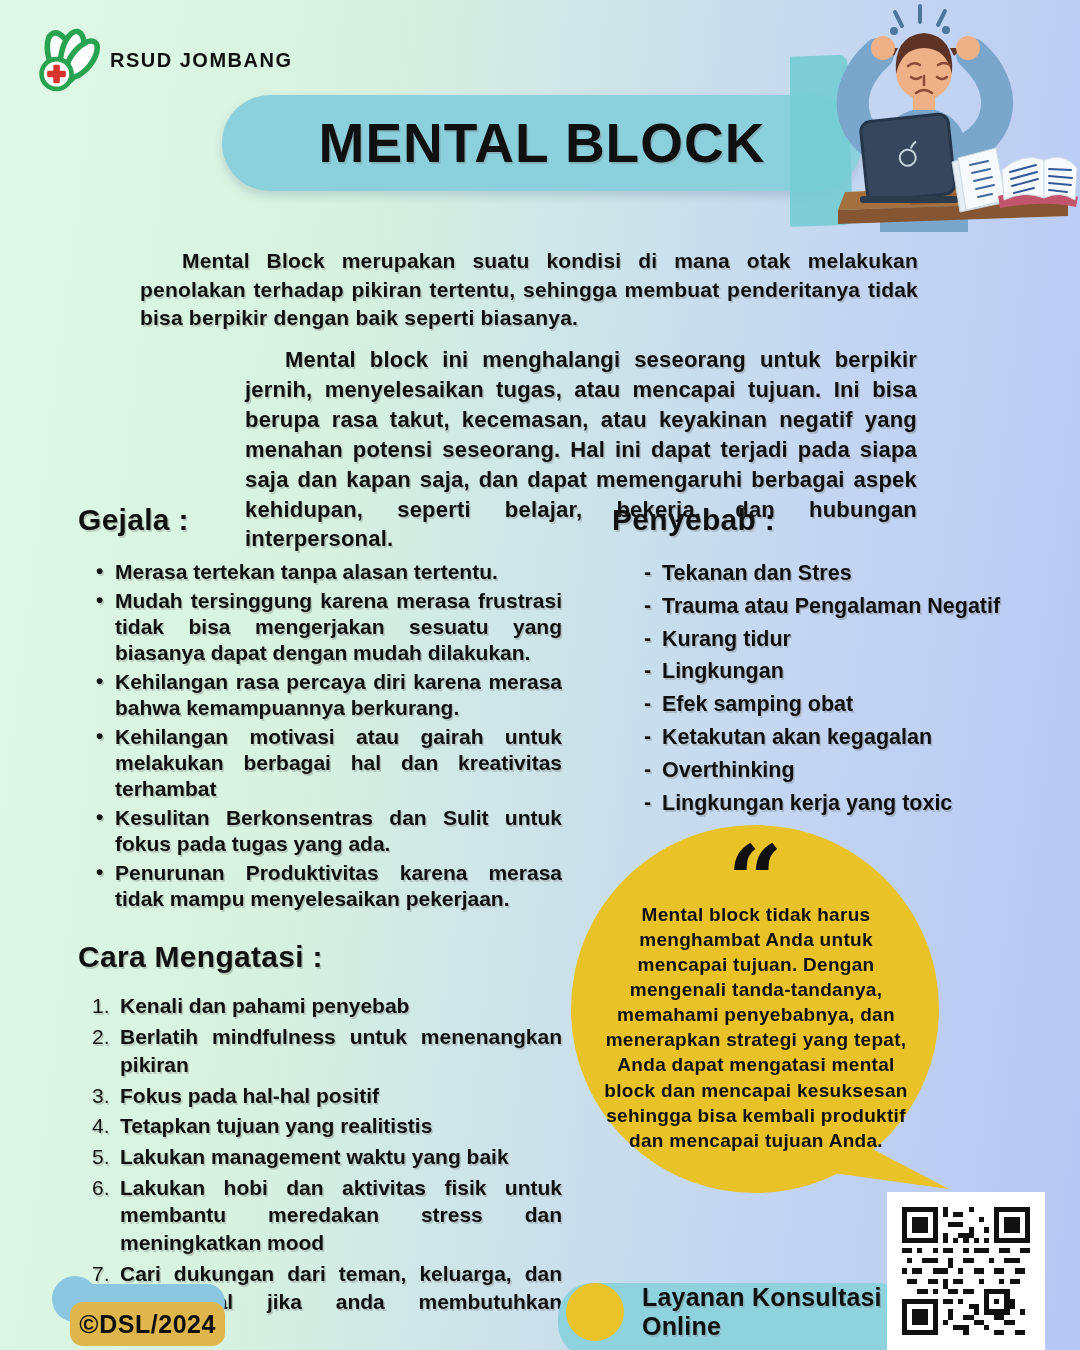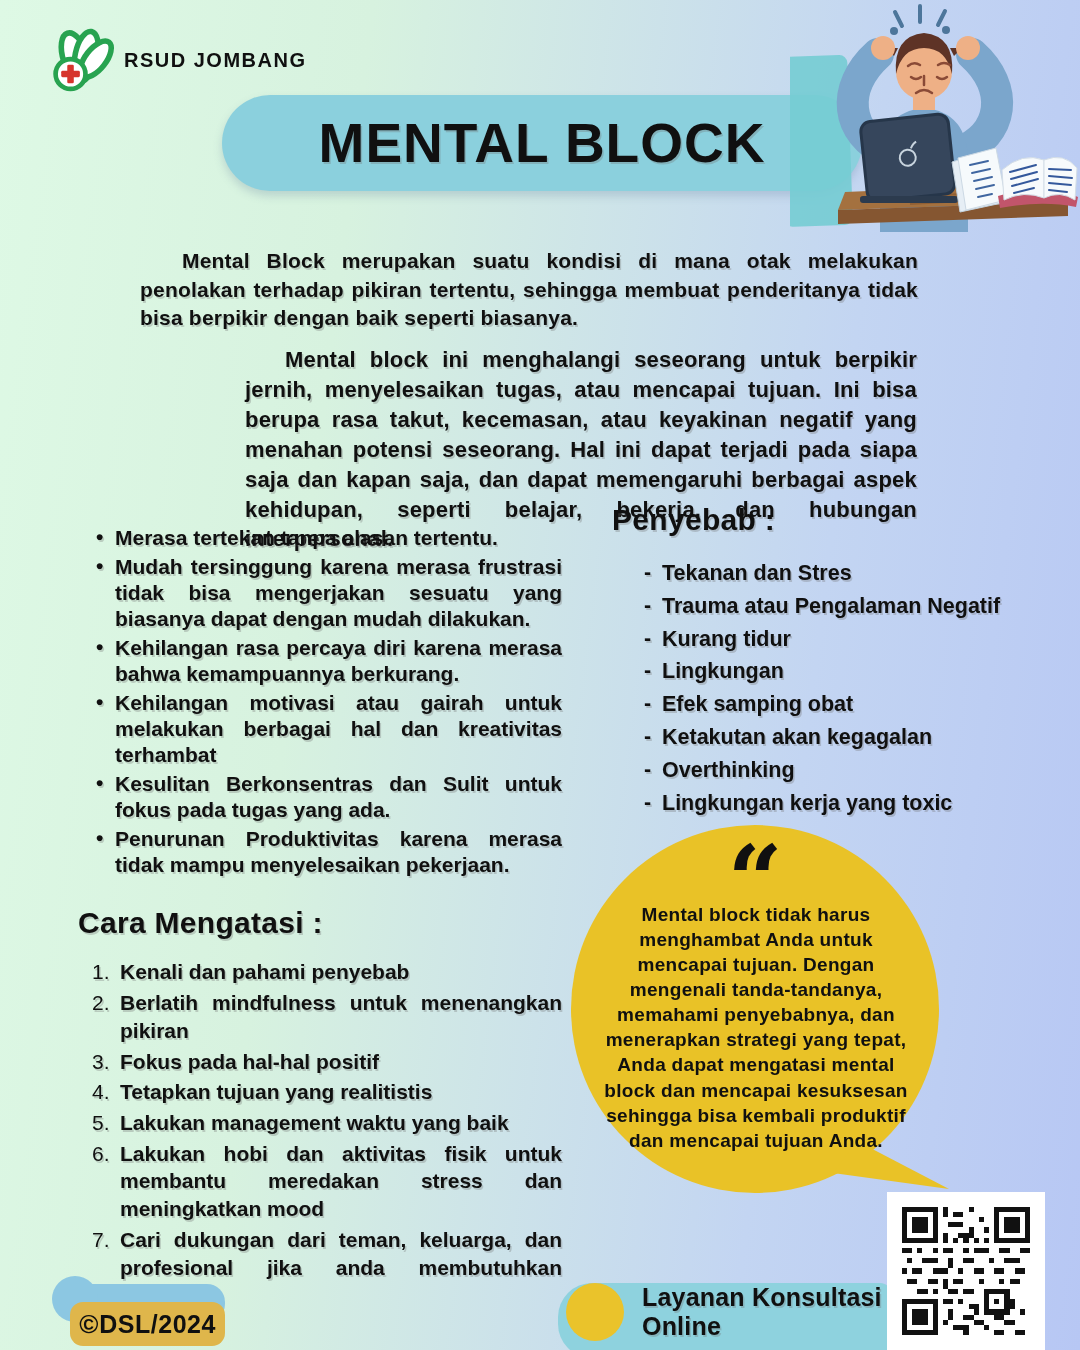--- a/index.html
+++ b/index.html
@@ -4,21 +4,21 @@
 <style>
   html,body { margin:0; padding:0; }
   .page {
     position:relative; width:1080px; height:1350px; overflow:hidden;
     background:linear-gradient(97deg,#def9e5 0%, #d7f2df 30%, #c3d5f2 72%, #b7c7f4 100%);
     font-family:"Liberation Sans", sans-serif; color:#101010;
   }
   .shadowed { text-shadow:1.5px 1.5px 0 rgba(110,110,110,.30); }
 
   
-  .logo-wrap { position:absolute; left:36px; top:16px; display:flex; align-items:center; }
+  .logo-wrap { position:absolute; left:22px; top:16px; display:flex; align-items:center; }
   .logo-text { font-size:20px; font-weight:bold; letter-spacing:1.5px; margin-left:4px; }
 
   .title-banner {
     position:absolute; left:222px; top:95px; width:640px; height:96px;
     background:#8bd0dd; border-radius:56px;
     display:flex; align-items:center; justify-content:center; z-index:1;
     box-shadow:0 5px 9px rgba(90,120,150,.25);
   }
   .title-banner h1 { margin:0; font-size:55px; letter-spacing:1px; font-weight:bold; }
 
@@ -197,20 +197,21 @@
           <path d="M259,183 l22,2"></path>
           <path d="M259,190 l18,2"></path>
       </g>
     </svg>
   </div>
 
   <p class="p1 shadowed">Mental Block merupakan suatu kondisi di mana otak melakukan penolakan terhadap pikiran tertentu, sehingga membuat penderitanya tidak bisa berpikir dengan baik seperti biasanya.</p>
   <p class="p2 shadowed">Mental block ini menghalangi seseorang untuk berpikir jernih, menyelesaikan tugas, atau mencapai tujuan. Ini bisa berupa rasa takut, kecemasan, atau keyakinan negatif yang menahan potensi seseorang. Hal ini dapat terjadi pada siapa saja dan kapan saja, dan dapat memengaruhi berbagai aspek kehidupan, seperti belajar, bekerja, dan hubungan interpersonal.</p>
 
   <div class="col-left">
+    <h2 class="section-heading shadowed">Gejala :</h2>
     <ul class="bullets shadowed">
       <li>Merasa tertekan tanpa alasan tertentu.</li>
       <li>Mudah tersinggung karena merasa frustrasi tidak bisa mengerjakan sesuatu yang biasanya dapat dengan mudah dilakukan.</li>
       <li>Kehilangan rasa percaya diri karena merasa bahwa kemampuannya berkurang.</li>
       <li>Kehilangan motivasi atau gairah untuk melakukan berbagai hal dan kreativitas terhambat</li>
       <li>Kesulitan Berkonsentras dan Sulit untuk fokus pada tugas yang ada.</li>
       <li>Penurunan Produktivitas karena merasa tidak mampu menyelesaikan pekerjaan.</li>
     </ul>
     <h2 class="section-heading cara-heading shadowed">Cara Mengatasi :</h2>
     <ol class="steps shadowed">

